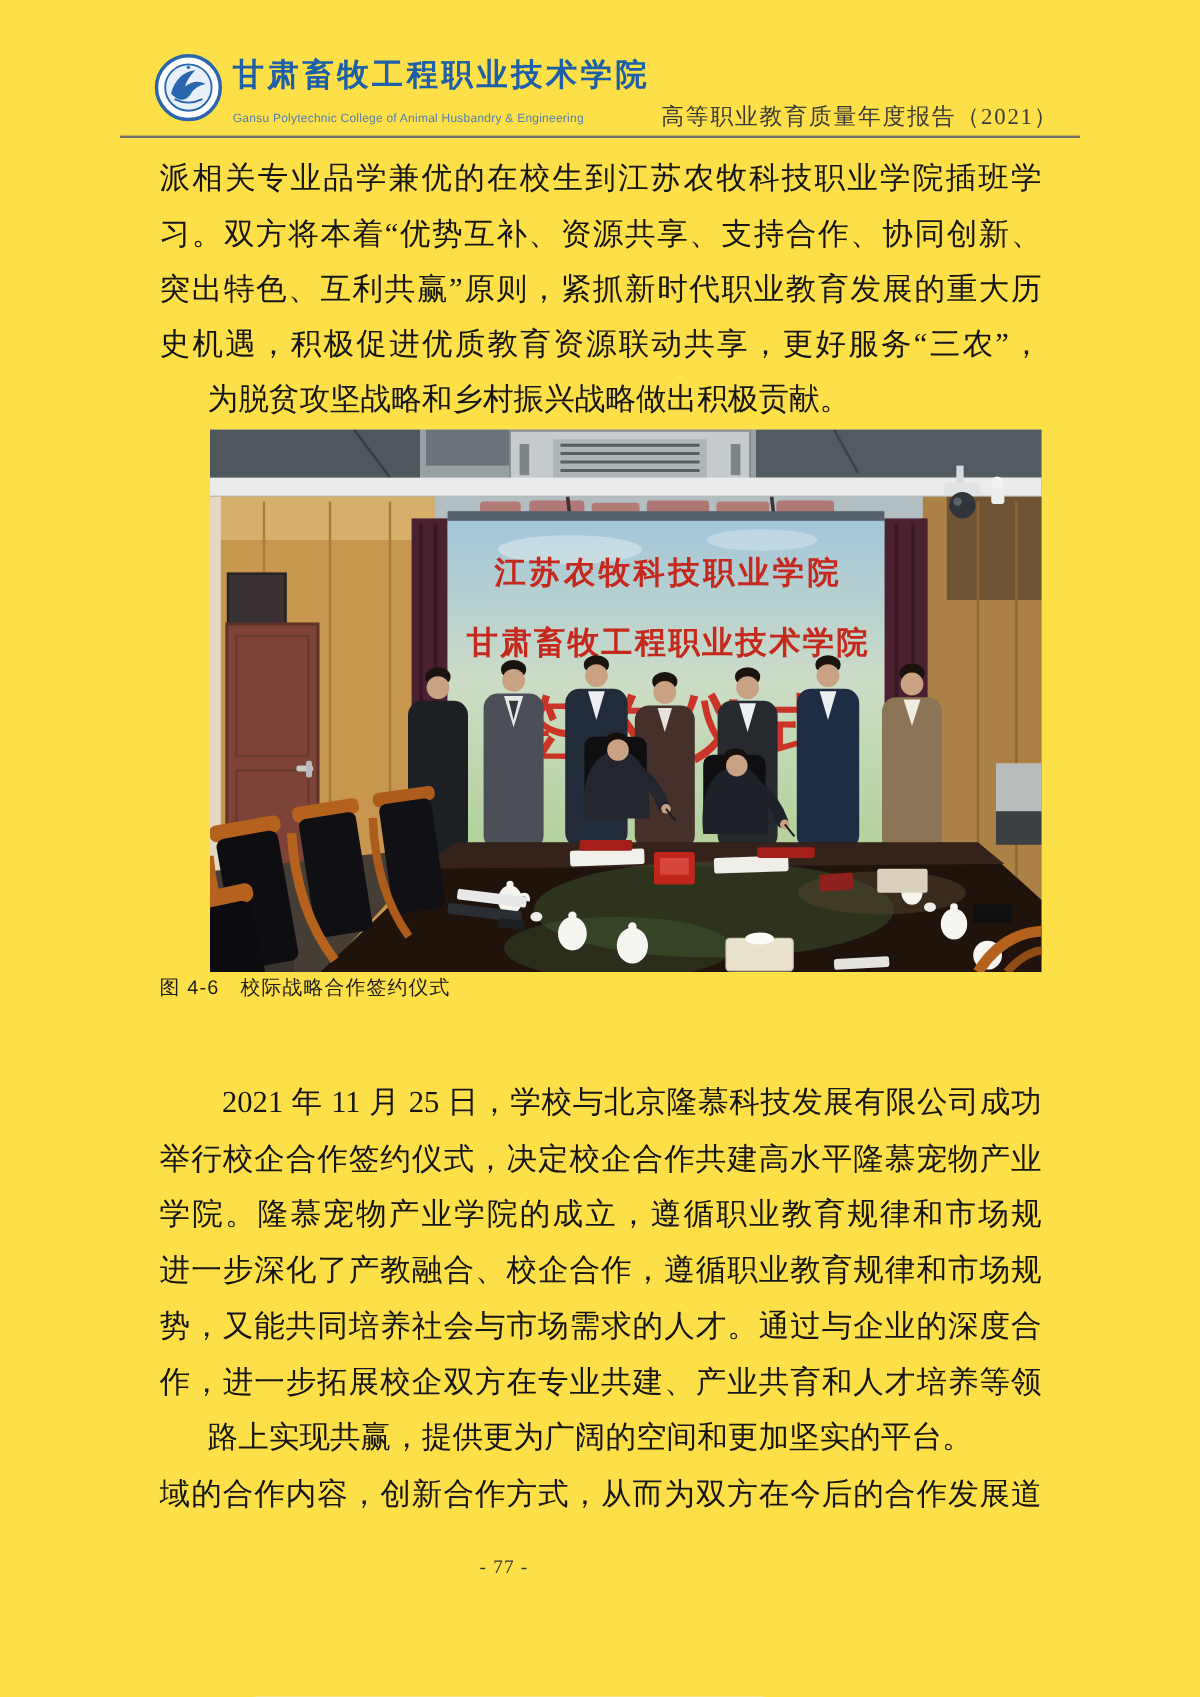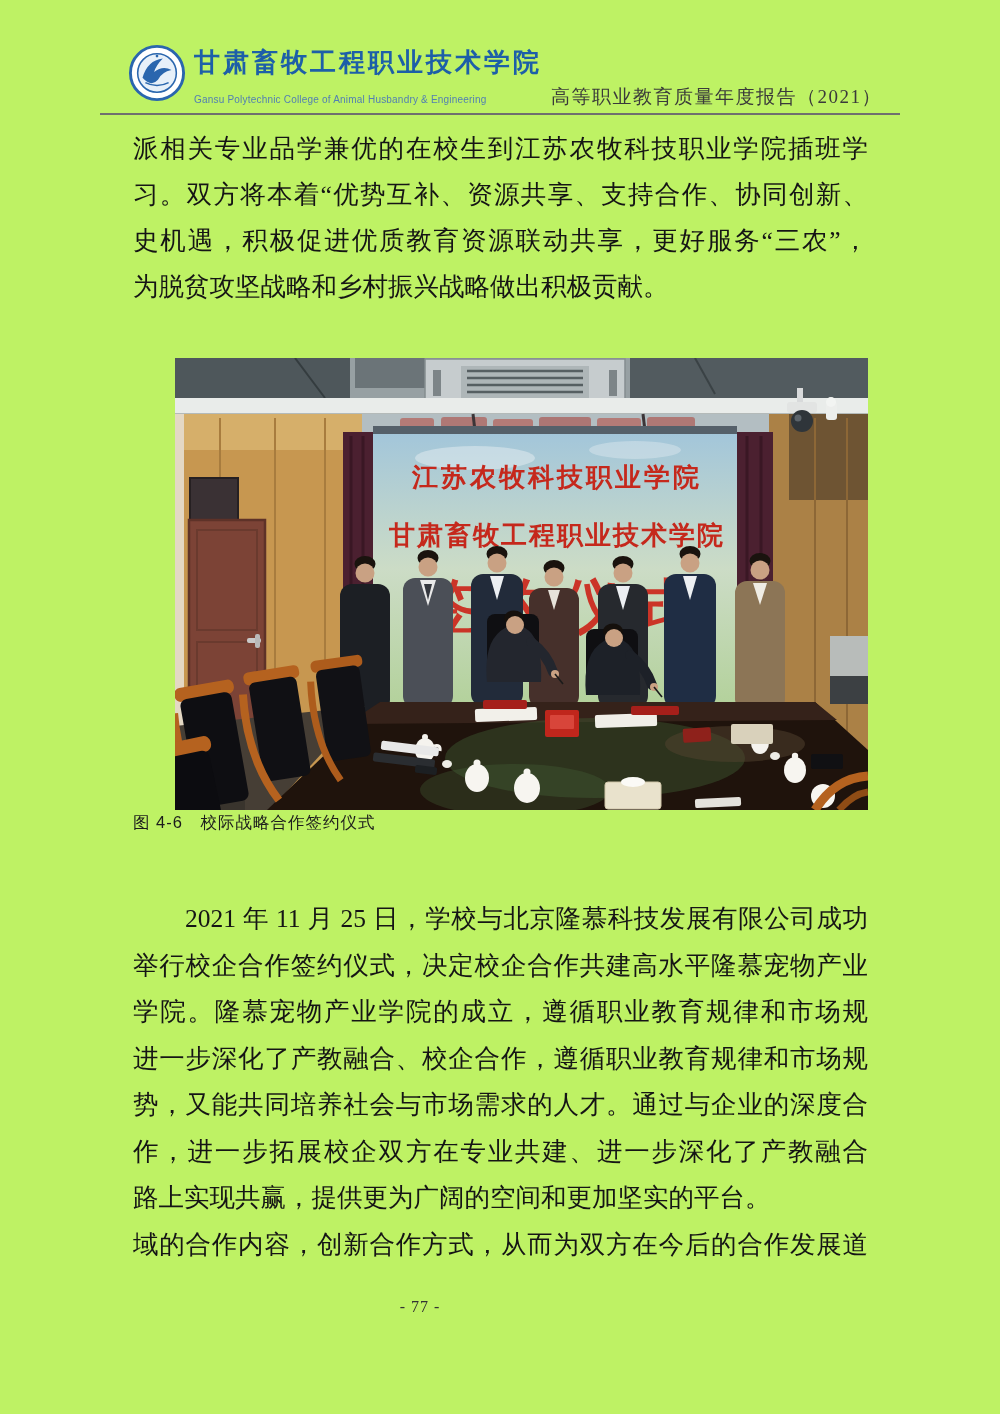--- a/index.html
+++ b/index.html
@@ -1,18 +1,18 @@
 <!DOCTYPE html>
 <html><head>
 <meta charset="utf-8">
 <style>
   html,body{margin:0;padding:0;background:#e8e8e8;}
   .page{
     position:relative; width:1000px; height:1414px; margin:0 auto;
-    background:#bef264; overflow:hidden;
+    background:#fde047; overflow:hidden;
     font-family:"Liberation Serif","DejaVu Serif",serif;
     color:#151515;
   }
   
   .hdr{position:absolute; top:44px; left:128px; right:118px; height:66px;}
   .logo-block{position:absolute; left:0; top:0; display:flex; align-items:flex-start;}
   .emblem{width:58px; height:58px; flex:0 0 auto;}
   .logo-text{margin-left:8px; padding-top:4px;}
   .logo-zh{
     font-size:26px; font-weight:bold; color:#1d5fa8; letter-spacing:3px;
@@ -25,21 +25,21 @@
     font-size:19px; color:#3a3a3a; letter-spacing:1.5px;
   }
   .hdr-rule{position:absolute; top:113px; left:100px; width:800px; height:0;
     border-top:2px solid #6f6f6f;}
   
   .para{position:absolute; left:133px; width:735px; font-size:25.5px; line-height:46px;}
   .para .ln{
     text-align:justify; text-align-last:justify; text-justify:inter-character;
     white-space:normal; height:46px; overflow:hidden;
   }
-  .para .ln.last{text-align-last:left;}
+  .para .ln.last{text-align-last:left;margin-left:40px;}
   .para .ln.indent{text-indent:52px;}
   #para1{top:126px;}
   #para2{top:896px; line-height:46.5px;}
   #para2 .ln{height:46.5px;}
   .case-heading{
     position:absolute; left:133px; width:735px; top:840px; margin:0;
     font-size:25px; font-weight:bold; text-align:center; color:#000; letter-spacing:1px;
   }
   
   .figure{position:absolute; left:175px; top:358px; width:567px;}
@@ -73,20 +73,21 @@
         <div class="logo-en">Gansu Polytechnic College of Animal Husbandry &amp; Engineering</div>
       </div>
     </div>
     <div class="report-title">高等职业教育质量年度报告（2021）</div>
   </div>
   <div class="hdr-rule"></div>
 
   <div class="para" id="para1">
     <div class="ln">派相关专业品学兼优的在校生到江苏农牧科技职业学院插班学</div>
     <div class="ln">习。双方将本着“优势互补、资源共享、支持合作、协同创新、</div>
+    <div class="ln">突出特色、互利共赢”原则，紧抓新时代职业教育发展的重大历</div>
     <div class="ln">史机遇，积极促进优质教育资源联动共享，更好服务“三农”，</div>
     <div class="ln last">为脱贫攻坚战略和乡村振兴战略做出积极贡献。</div>
   </div>
 
   <div class="figure">
     <svg class="photo" viewBox="0 0 693 452">
 
       <g>
         <rect x="0" y="0" width="693" height="46" fill="#97a0a3"></rect>
         <rect x="0" y="0" width="175" height="44" fill="#4e575b"></rect>
@@ -352,20 +353,20 @@
 
   <div class="fig-caption">图 4-6　校际战略合作签约仪式</div>
 
 
   <div class="para" id="para2">
     <div class="ln indent">2021 年 11 月 25 日，学校与北京隆慕科技发展有限公司成功</div>
     <div class="ln">举行校企合作签约仪式，决定校企合作共建高水平隆慕宠物产业</div>
     <div class="ln">学院。隆慕宠物产业学院的成立，遵循职业教育规律和市场规律，</div>
     <div class="ln">进一步深化了产教融合、校企合作，遵循职业教育规律和市场规律</div>
     <div class="ln">势，又能共同培养社会与市场需求的人才。通过与企业的深度合</div>
-    <div class="ln">作，进一步拓展校企双方在专业共建、进一步深化了产教融合</div>
+    <div class="ln">作，进一步拓展校企双方在专业共建、产业共育和人才培养等领</div>
     <div class="ln last">路上实现共赢，提供更为广阔的空间和更加坚实的平台。</div>
     <div class="ln">域的合作内容，创新合作方式，从而为双方在今后的合作发展道</div>
   </div>
 
   <div class="page-number">- 77 -</div>
 
 </div>
 
 </body></html>

